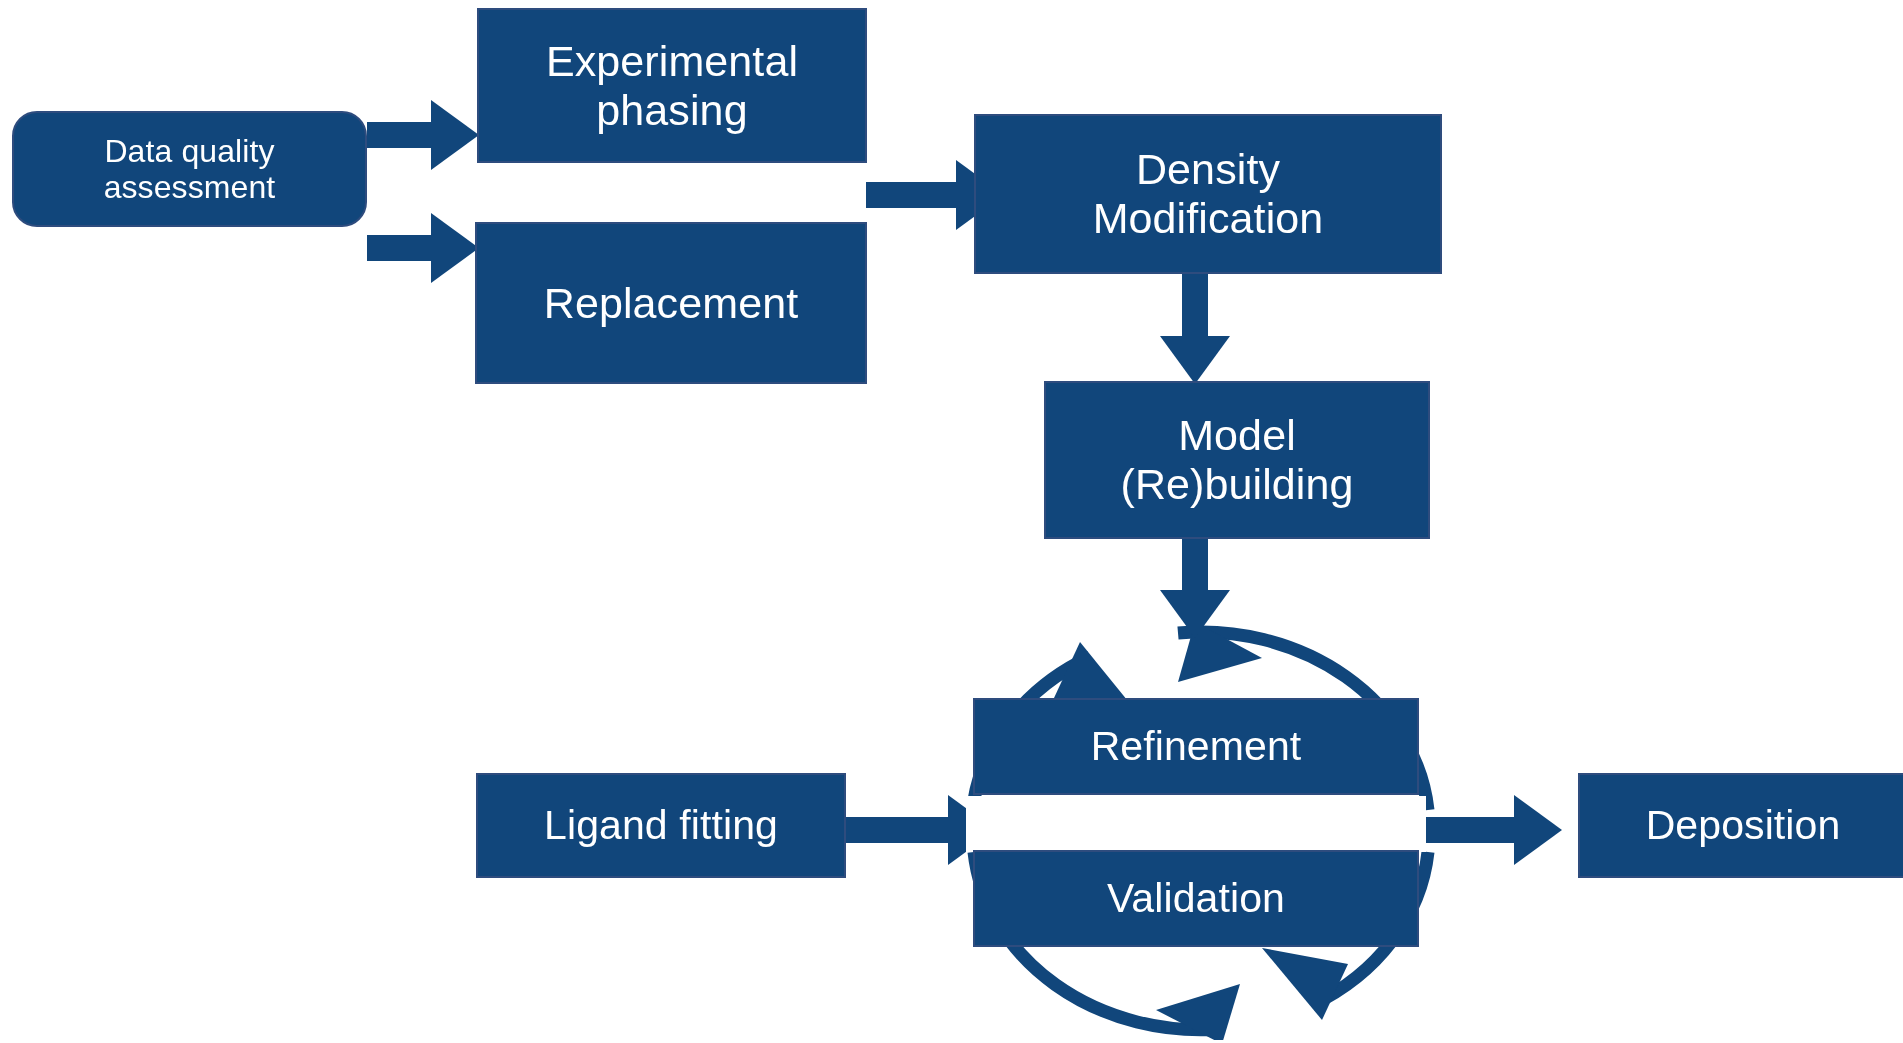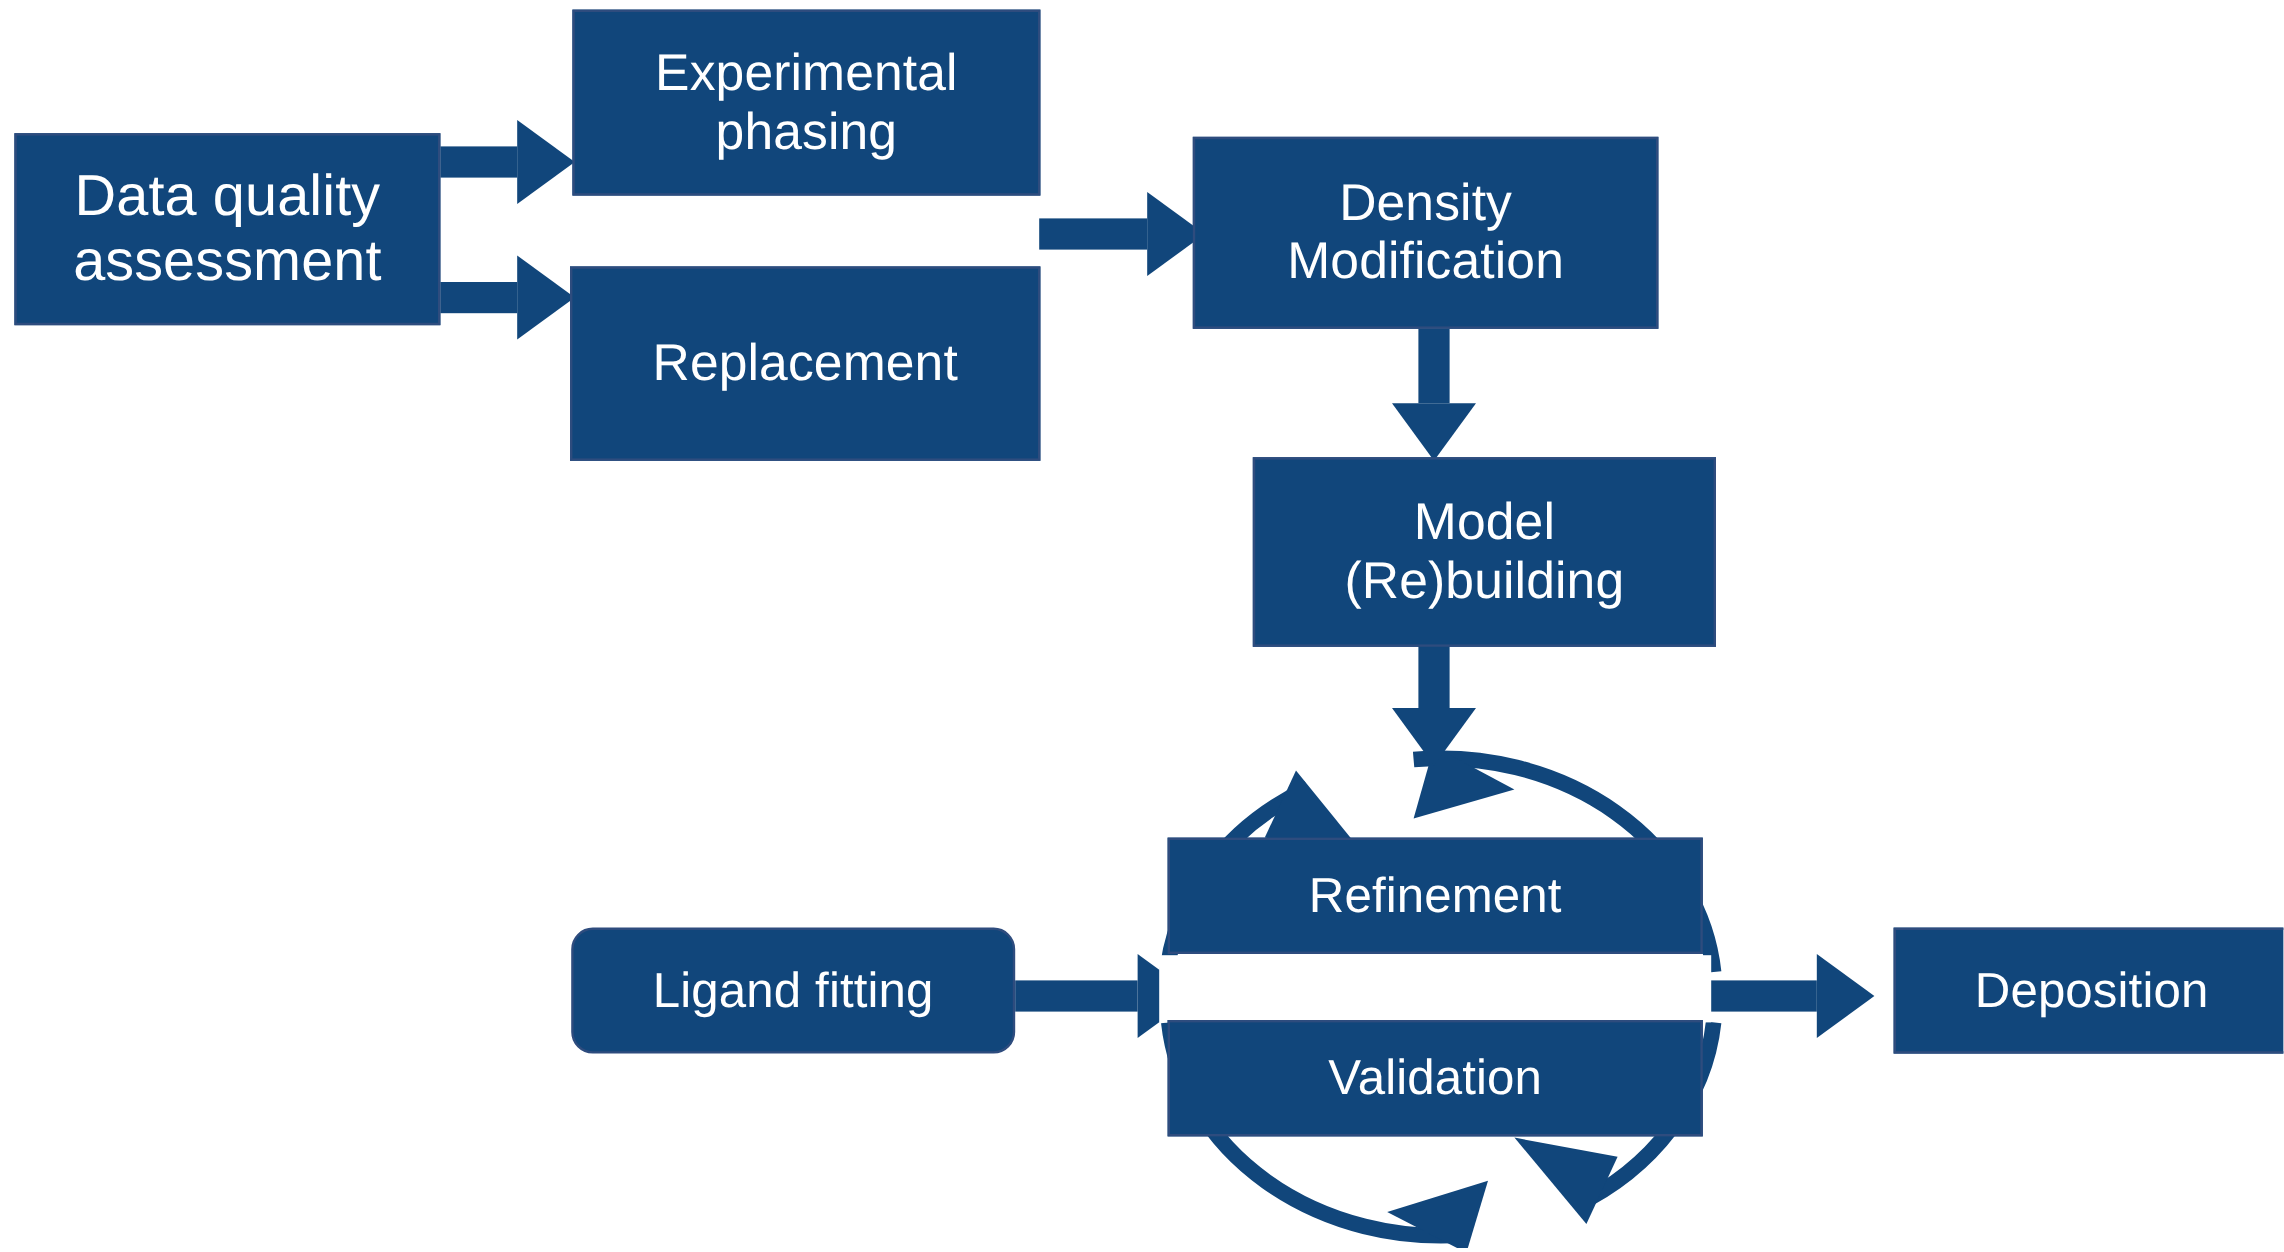--- a/index.html
+++ b/index.html
@@ -26,28 +26,28 @@
     justify-content: flex-end;
     text-align: center;
     line-height: 1.13;
     font-weight: 400;
     letter-spacing: 0.1px;
     z-index: 4;
   }
   .node span { display: block; width: 100%; }
 
   
-  #node-data-quality   { left: 12px;   top: 111px; width: 355px; height: 160px; font-size: 48px; }
+  #node-data-quality   { left: 12px;   top: 111px; width: 355px; height: 116px; font-size: 32px; border-radius: 25px; }
   #node-exp-phasing    { left: 477px;  top: 8px;   width: 390px; height: 155px; font-size: 43px; }
   #node-mol-repl       { left: 475px;  top: 222px; width: 392px; height: 162px; font-size: 43px; }
-  #node-density-mod    { left: 994px; top: 114px; width: 388px; height: 160px; font-size: 43px; }
+  #node-density-mod    { left: 974px; top: 114px; width: 468px; height: 160px; font-size: 43px; }
   #node-model-rebuild  { left: 1044px; top: 381px; width: 386px; height: 158px; font-size: 43px; }
   #node-refinement     { left: 973px;  top: 698px; width: 446px; height: 97px;  font-size: 41px; z-index: 6;}
   #node-validation     { left: 973px;  top: 850px; width: 446px; height: 97px;  font-size: 41px; z-index: 6;}
-  #node-ligand-fitting { left: 476px;  top: 773px; width: 370px; height: 105px; font-size: 41px; border-radius: 18px; }
+  #node-ligand-fitting { left: 476px;  top: 773px; width: 370px; height: 105px; font-size: 41px; }
   #node-deposition     { left: 1578px; top: 773px; width: 330px; height: 105px; font-size: 41px; }
 
   
   .harrow { position: absolute; z-index: 3; }
   .harrow .shaft {
     position: absolute; left: 0; top: 50%; transform: translateY(-50%);
     background: #11467B; height: 26px;
   }
   .harrow .head {
     position: absolute; right: 0; top: 50%; transform: translateY(-50%);

